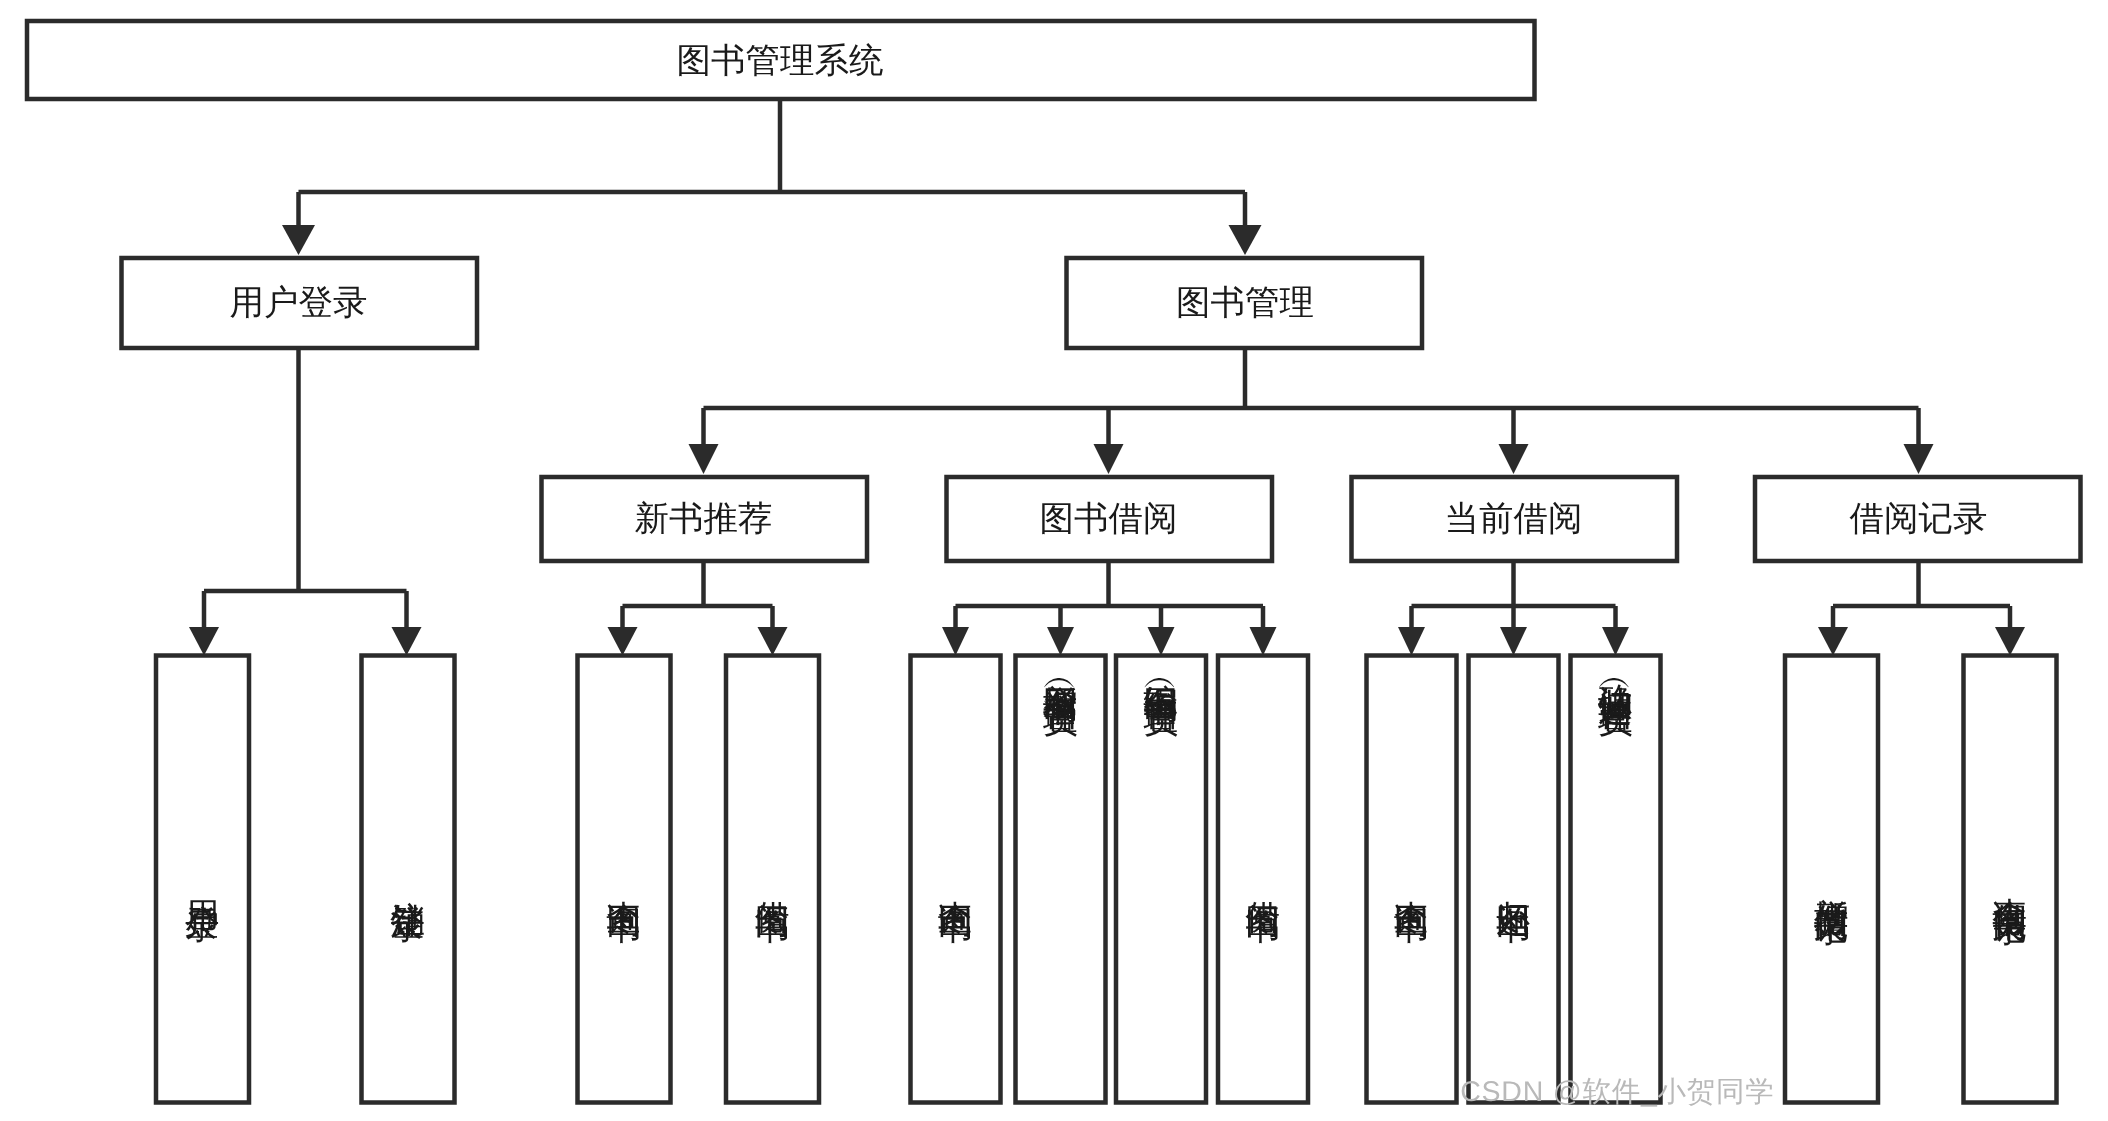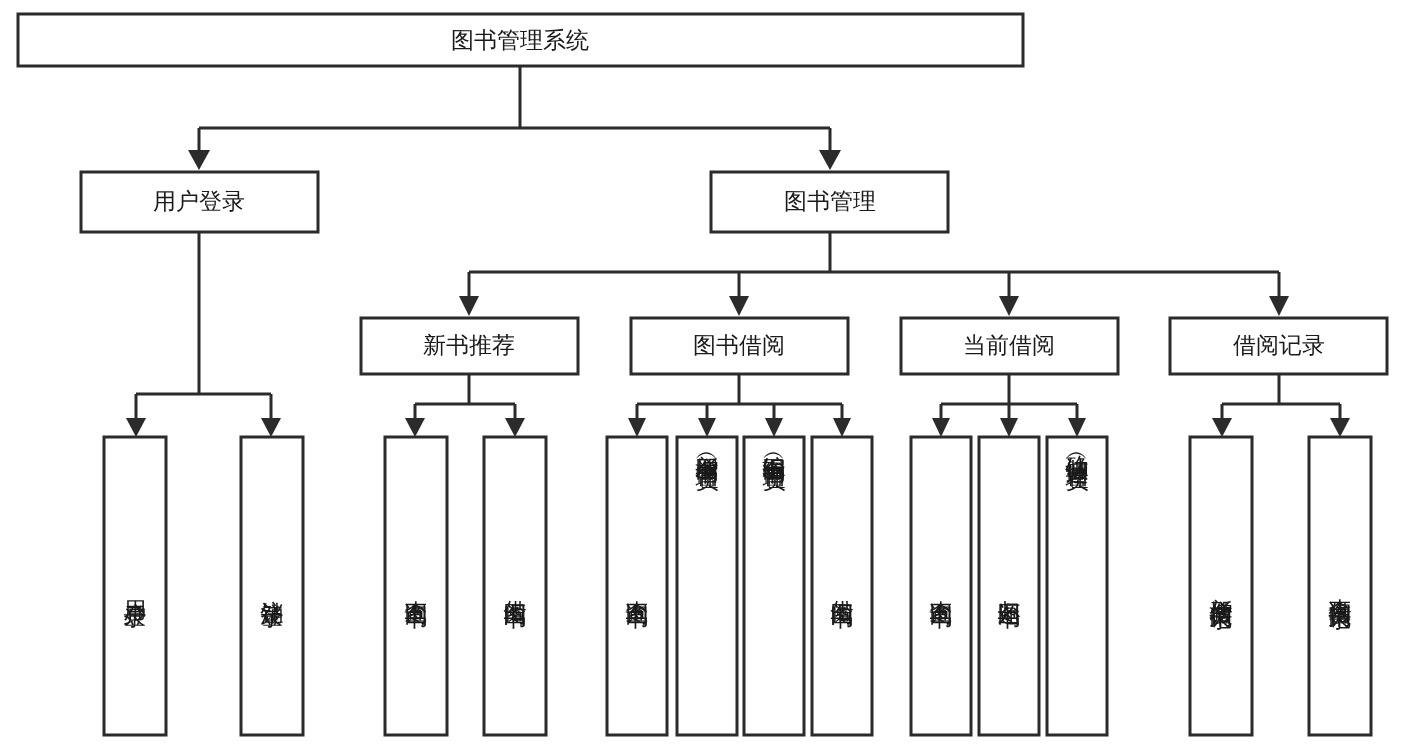--- a/index.html
+++ b/index.html
@@ -236,14 +236,15 @@
     <span class="vert-label">确认归还（管理员）</span>
   </div>
 
   <div class="vert-label-wrap" style="left:1190px; top:437px; width:62px; height:298px;">
     <span class="vert-label">新增借阅记录</span>
   </div>
   <div class="vert-label-wrap" style="left:1309px; top:437px; width:62px; height:298px;">
     <span class="vert-label">查询借阅记录</span>
   </div>
 
+  <div class="watermark">CSDN @软件_小贺同学</div>
 
 </div>
 
 </body></html>

